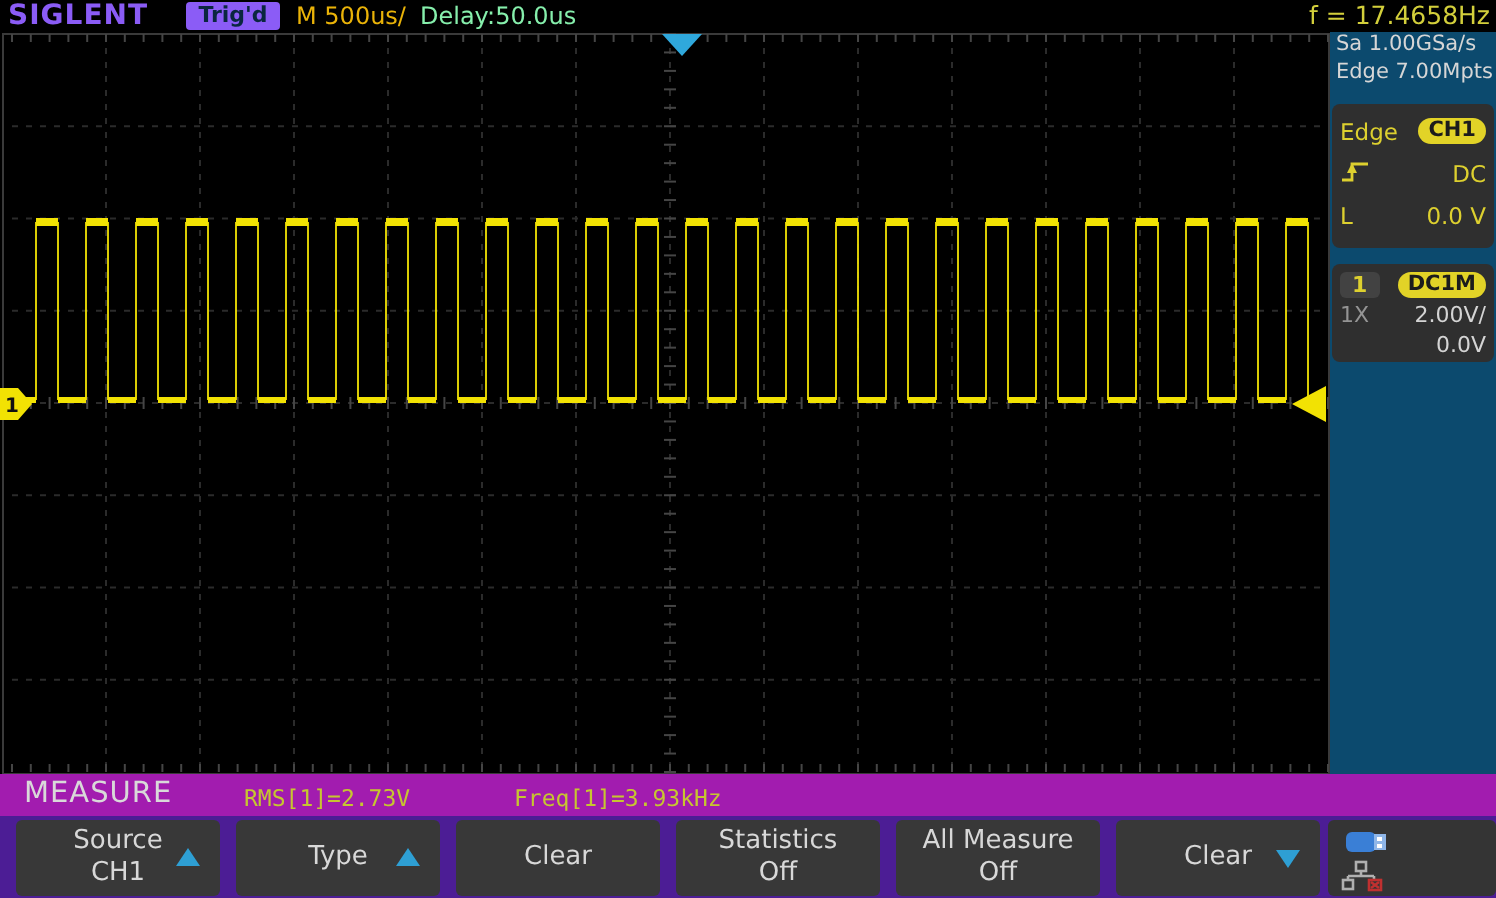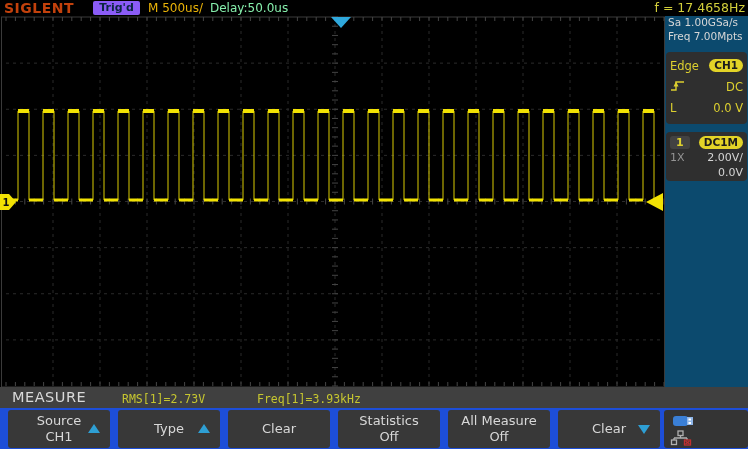--- a/index.html
+++ b/index.html
@@ -4,21 +4,21 @@
 <style>
   * { margin:0; padding:0; box-sizing:border-box; }
   html,body { background:#111; }
   #stage {
     position:relative; width:748px; height:449px; background:#000;
     font-family:"DejaVu Sans", sans-serif; overflow:hidden;
   }
 
   
   #topbar { position:absolute; left:0; top:0; width:748px; height:16px; background:#000; }
-  #logo { position:absolute; left:4px; top:0px; color:#c2410c; font-size:14px; font-weight:800; letter-spacing:0.5px; }
+  #logo { position:absolute; left:4px; top:0px; color:#8b5cf6; font-size:14px; font-weight:800; letter-spacing:0.5px; }
   #trig-badge { position:absolute; left:93px; top:1px; width:47px; height:14px; background:#8b5cf6;
     color:#0a2640; font-size:11px; font-weight:bold; text-align:center; line-height:14px; border-radius:2px; }
   #timebase { position:absolute; left:148px; top:1px; color:#eab308; font-size:12px; }
   #delay    { position:absolute; left:210px; top:1px; color:#86efac; font-size:12px; }
   #freq-counter { position:absolute; right:3px; top:0px; color:#d3cf3b; font-size:12.5px; }
 
   
   #screen { position:absolute; left:0; top:16px; width:665px; height:371px; background:#000; }
 
   
@@ -32,28 +32,28 @@
   .ylw { color:#ddd02f; font-size:11.5px; }
   .badge { background:#e2d327; color:#1c1c1c; font-size:10.5px; font-weight:bold;
     border-radius:8px; padding:0 5px; line-height:13px; }
   .gray { color:#949494; font-size:11px; }
   .white { color:#d4d4d4; font-size:11px; }
   #ch-num { background:#424242; color:#ddd02f; font-size:11px; font-weight:bold;
     border-radius:3px; padding:0 6px; line-height:13px; }
   .right-align { justify-content:flex-end; }
 
   
-  #statusbar { position:absolute; left:0; top:387px; width:748px; height:21px; background:#404040; }
+  #statusbar { position:absolute; left:0; top:387px; width:748px; height:21px; background:#a21caf; }
   #menu-title { position:absolute; left:12px; top:2px; color:#d9d9d9; font-size:14.5px; letter-spacing:0.5px; }
   .meas { position:absolute; top:5px; color:#c6c630; font-size:11.5px; font-family:"DejaVu Sans Mono", monospace; }
   #meas-0 { left:122px; }
   #meas-1 { left:257px; }
 
   
-  #menubar { position:absolute; left:0; top:408px; width:748px; height:41px; background:#1d4ed8; }
+  #menubar { position:absolute; left:0; top:408px; width:748px; height:41px; background:#4c1d95; }
   .menu-btn { position:absolute; top:2px; width:102px; height:38px; background:#383838; border-radius:3px;
     display:flex; flex-direction:column; justify-content:center; align-items:center; cursor:pointer; }
   .menu-line { color:#d8d8d8; font-size:13px; line-height:16px; }
   .menu-line:empty { display:none; }
   .arrow { position:absolute; right:10px; top:50%; margin-top:-5px; width:0; height:0; display:none; }
   .arrow.arrow-up { display:block; border-left:6px solid transparent; border-right:6px solid transparent;
     border-bottom:9px solid #2e9fd4; }
   .arrow.arrow-down { display:block; border-left:6px solid transparent; border-right:6px solid transparent;
     border-top:9px solid #2e9fd4; margin-top:-4px; }
   #icon-panel { position:absolute; left:664px; top:2px; width:84px; height:38px; background:#343434; border-radius:3px; }
@@ -411,21 +411,21 @@
         <polygon points="0,178 9,178 16,186 9,194 0,194" fill="#f2e203"></polygon>
         <text x="2.5" y="190" font-size="10" font-weight="bold" fill="#111" font-family="DejaVu Sans, sans-serif">1</text>
       </g>
 
       <polygon points="646,186 663,177 663,195" fill="#f2e203"></polygon>
     </svg>
   </div>
 
   <div id="sidebar">
     <div class="acq-line">Sa 1.00GSa/s</div>
-    <div class="acq-line">Freq 7.00Mpts</div>
+    <div class="acq-line">Edge 7.00Mpts</div>
 
     <div class="side-box" id="trigger-box">
       <div class="side-row">
         <span class="ylw">Edge</span>
         <span class="badge">CH1</span>
       </div>
       <div class="side-row">
         <span>
           <svg width="16" height="14">
             <path d="M1,12 L6,12 L6,4 L14,4" stroke="#ddd02f" stroke-width="1.4" fill="none"></path>

